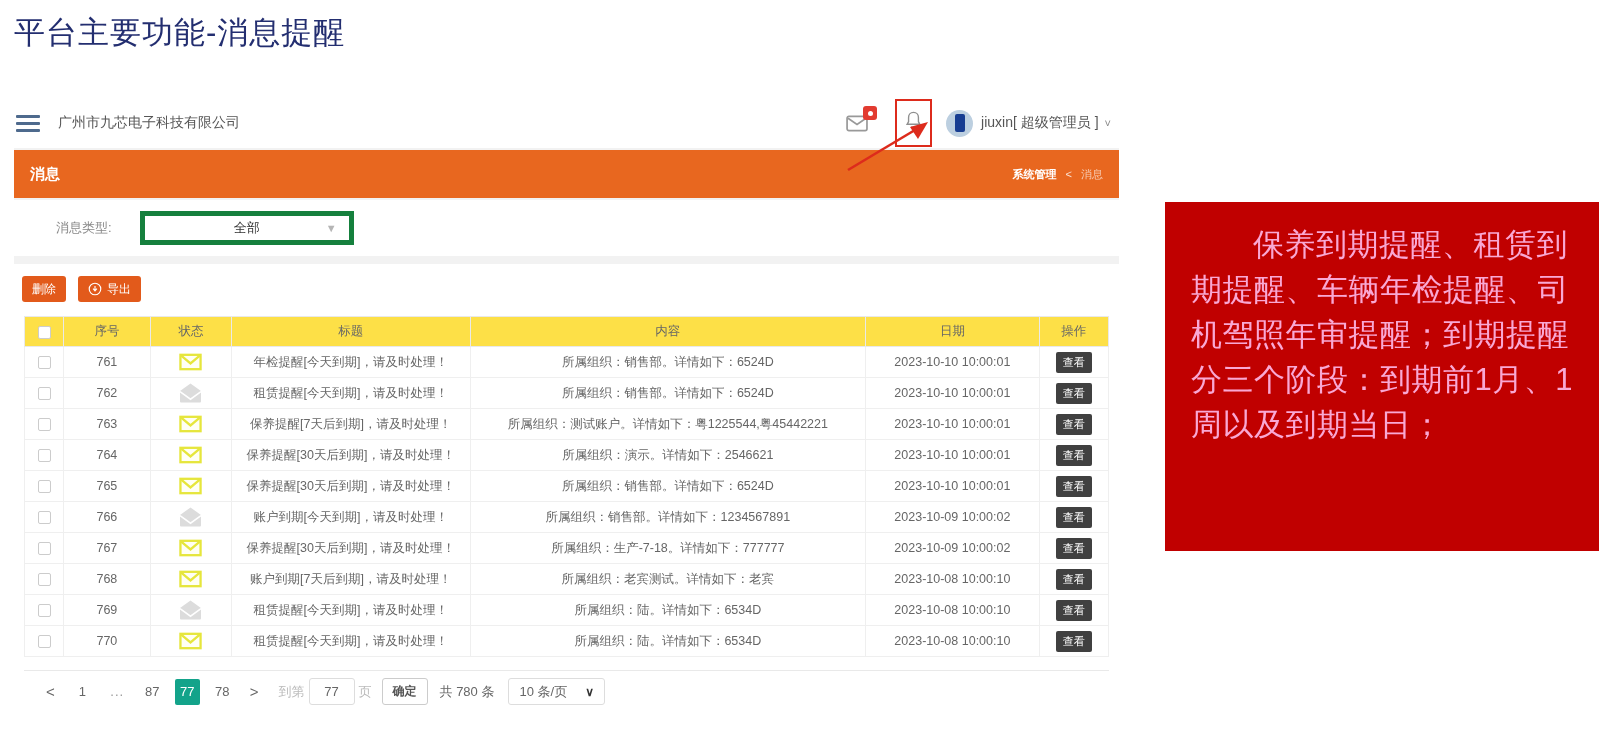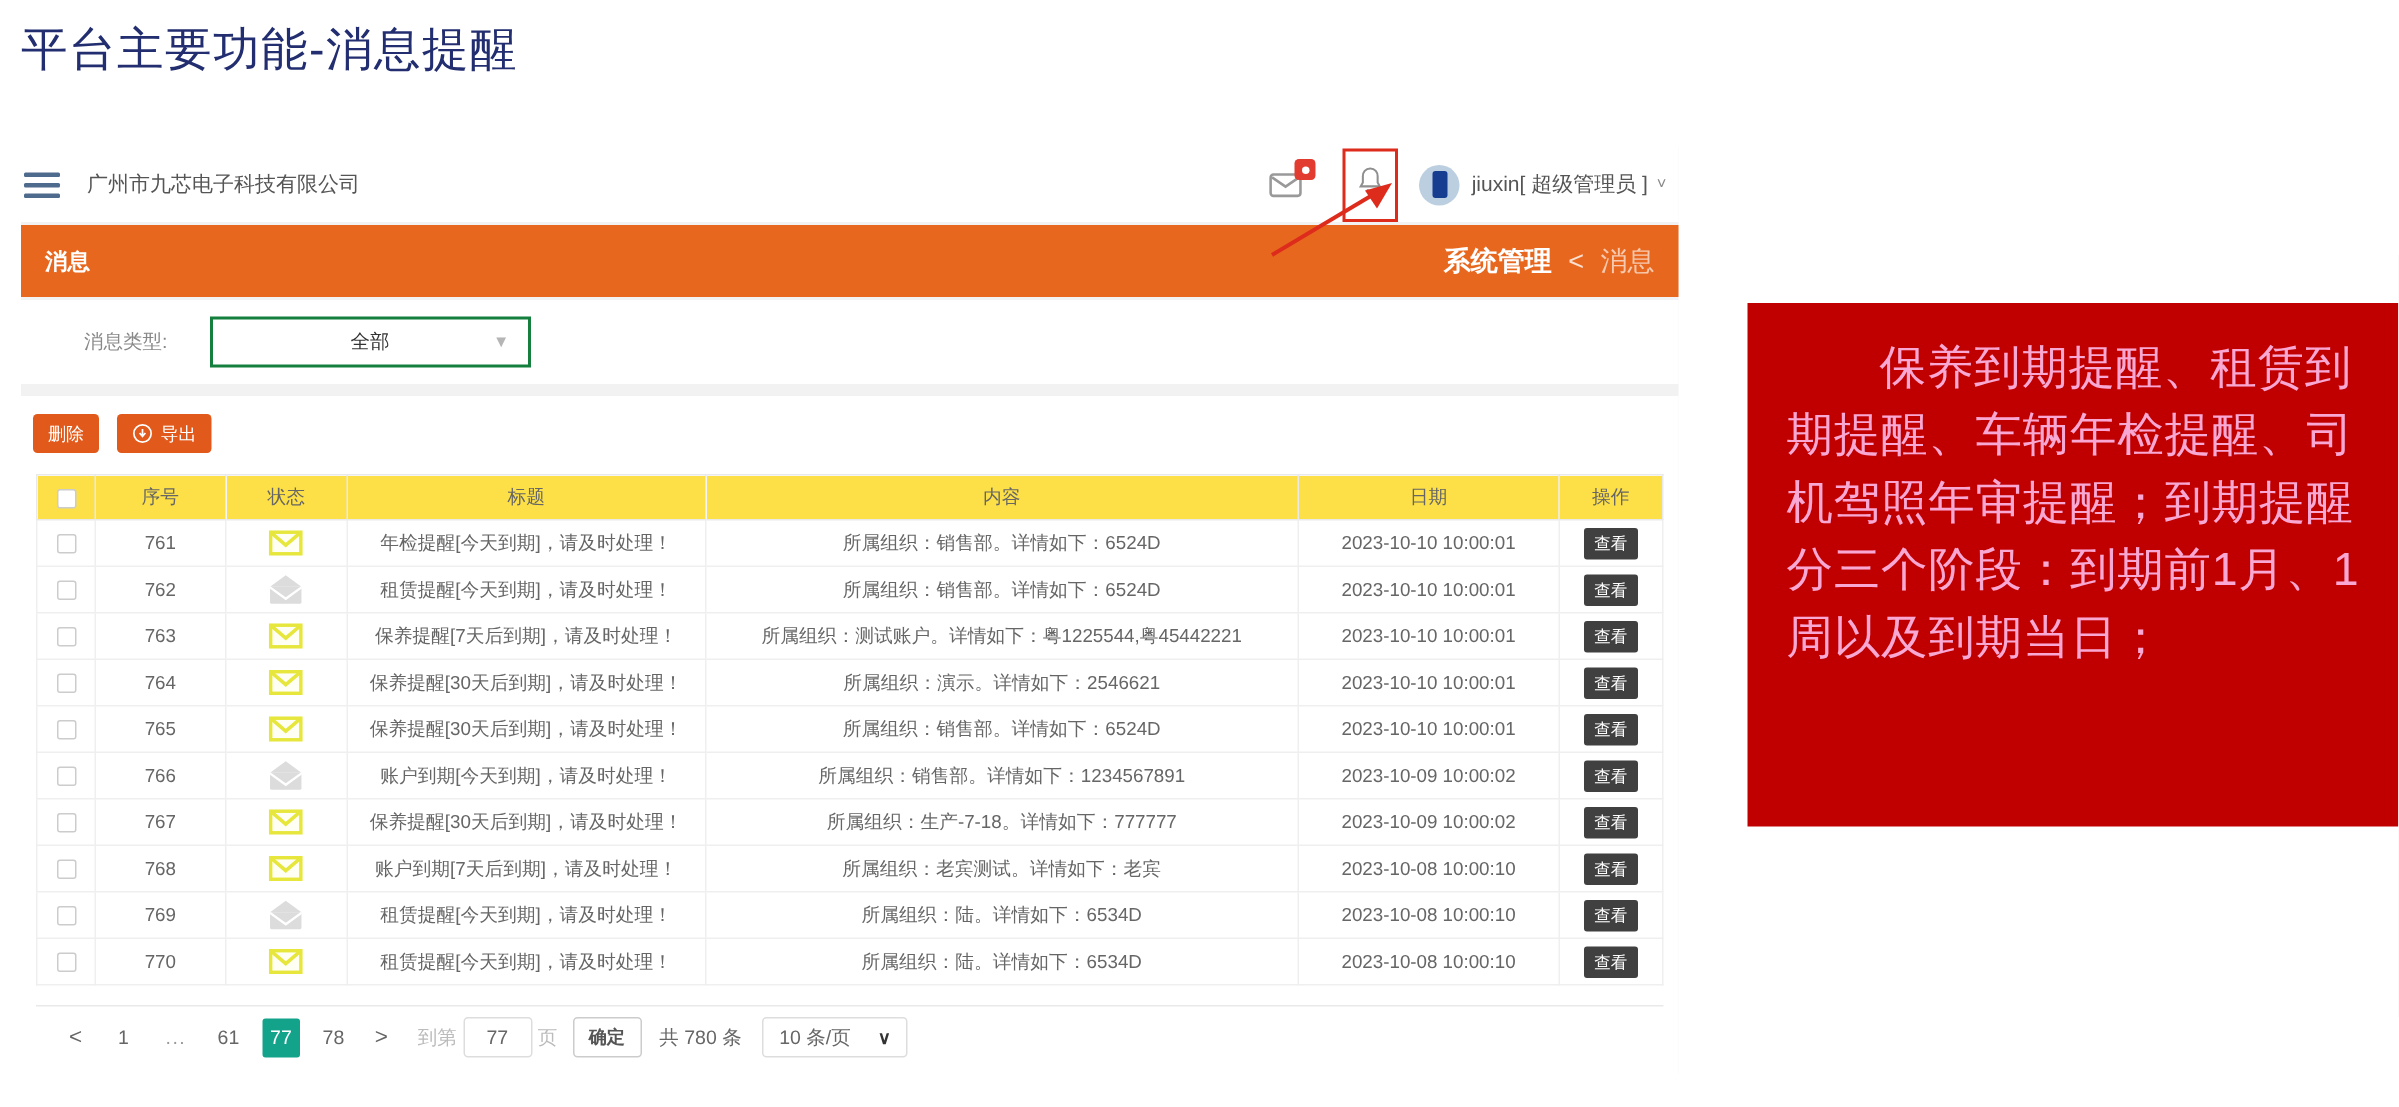--- a/index.html
+++ b/index.html
@@ -28,29 +28,29 @@
             display:flex; align-items:center; justify-content:center; overflow:hidden; }
   .avatar i { width:10px; height:18px; background:#173d91; border-radius:2px; display:block; }
   .user-name { font-size:14px; color:#555; cursor:pointer; }
   .user-caret { font-size:11px; color:#888; margin-left:6px; cursor:pointer; }
 
   .annot-arrow { position:absolute; left:826px; top:16px; z-index:5; pointer-events:none; }
 
   .banner { position:absolute; left:0; top:52px; width:100%; height:48px; background:#e8671f;
             display:flex; align-items:center; justify-content:space-between; padding:0 16px; }
   .banner-title { color:#fff; font-size:15px; font-weight:bold; }
-  .crumbs { font-size:18px; }
+  .crumbs { font-size:11px; }
   .crumb-parent { color:#fff; font-weight:bold; cursor:pointer; }
   .crumb-sep { color:rgba(255,255,255,.8); margin:0 6px; }
   .crumb-current { color:rgba(255,255,255,.65); }
 
   .filter-card { position:absolute; left:0; top:102px; width:100%; height:56px; background:#fff;
                  display:flex; align-items:center; }
   .filter-label { margin-left:42px; font-size:13px; color:#888; }
-  .filter-select { margin-left:28px; width:214px; height:34px; border:2px solid #15803d; background:#fff;
+  .filter-select { margin-left:28px; width:214px; height:34px; border:5px solid #15803d; background:#fff;
                    display:flex; align-items:center; justify-content:center; position:relative;
                    font-size:13px; color:#333; cursor:pointer; }
   .filter-select .sel-caret { position:absolute; right:12px; color:#b5b5b5; font-size:11px; }
 
   .content-card { position:absolute; left:0; top:166px; width:100%; height:452px; background:#fff; }
   .toolbar { position:absolute; left:8px; top:12px; display:flex; gap:12px; }
   .btn-orange { background:#e25a1b; color:#fff; border:none; border-radius:3px; font-size:12px;
                 height:26px; padding:0 10px; cursor:pointer; display:flex; align-items:center; gap:5px;
                 font-family:"Liberation Sans", sans-serif; }
 
@@ -326,21 +326,21 @@
   </tr>
             </tbody>
         </table>
       </div>
 
       <div class="pager">
         <span class="pg-chev">&lt;</span>
         <span style="display:flex;align-items:center;">
             <span class="page-btn">1</span>
             <span class="page-btn ellipsis">...</span>
-            <span class="page-btn">61</span>
+            <span class="page-btn">87</span>
             <span class="page-btn active">77</span>
             <span class="page-btn">78</span>
           </span>
         <span class="pg-chev">&gt;</span>
         <span class="pg-dim">到第</span>
         <input class="goto-input" value="77" style="">
         <span class="pg-dim2">页</span>
         <button class="btn-confirm">确定</button>
         <span class="total-text">共 780 条</span>
         <div class="size-select">

